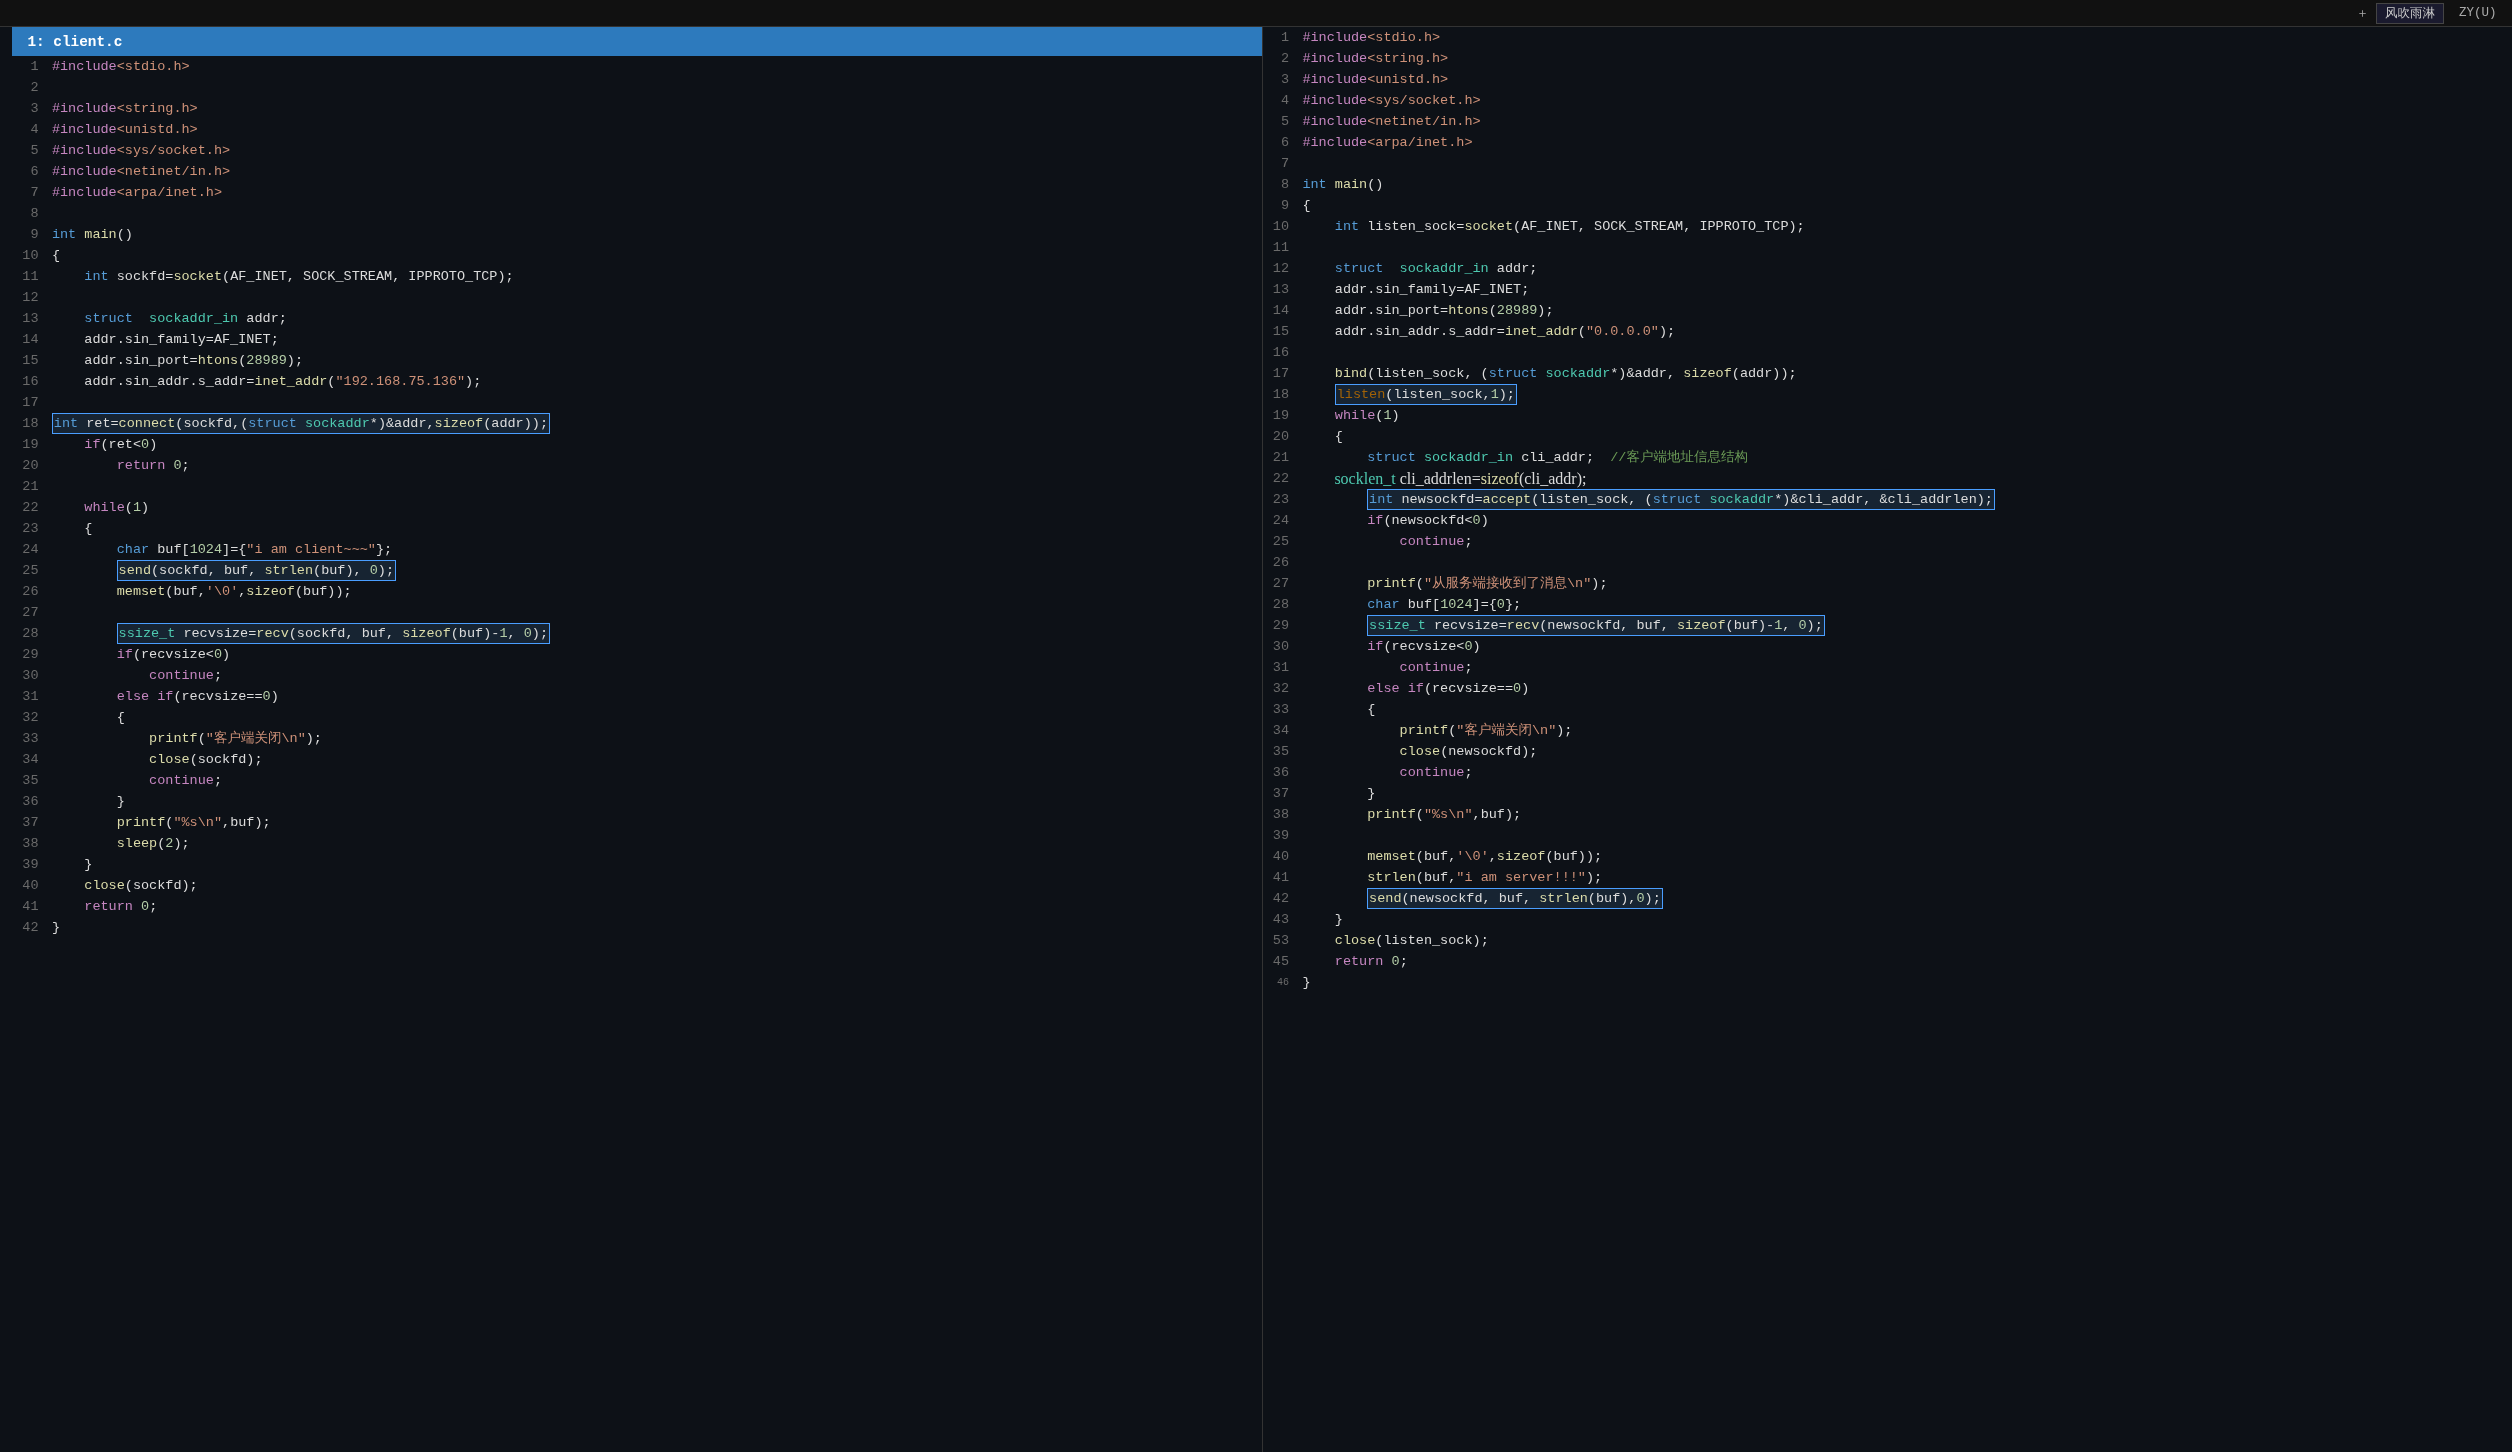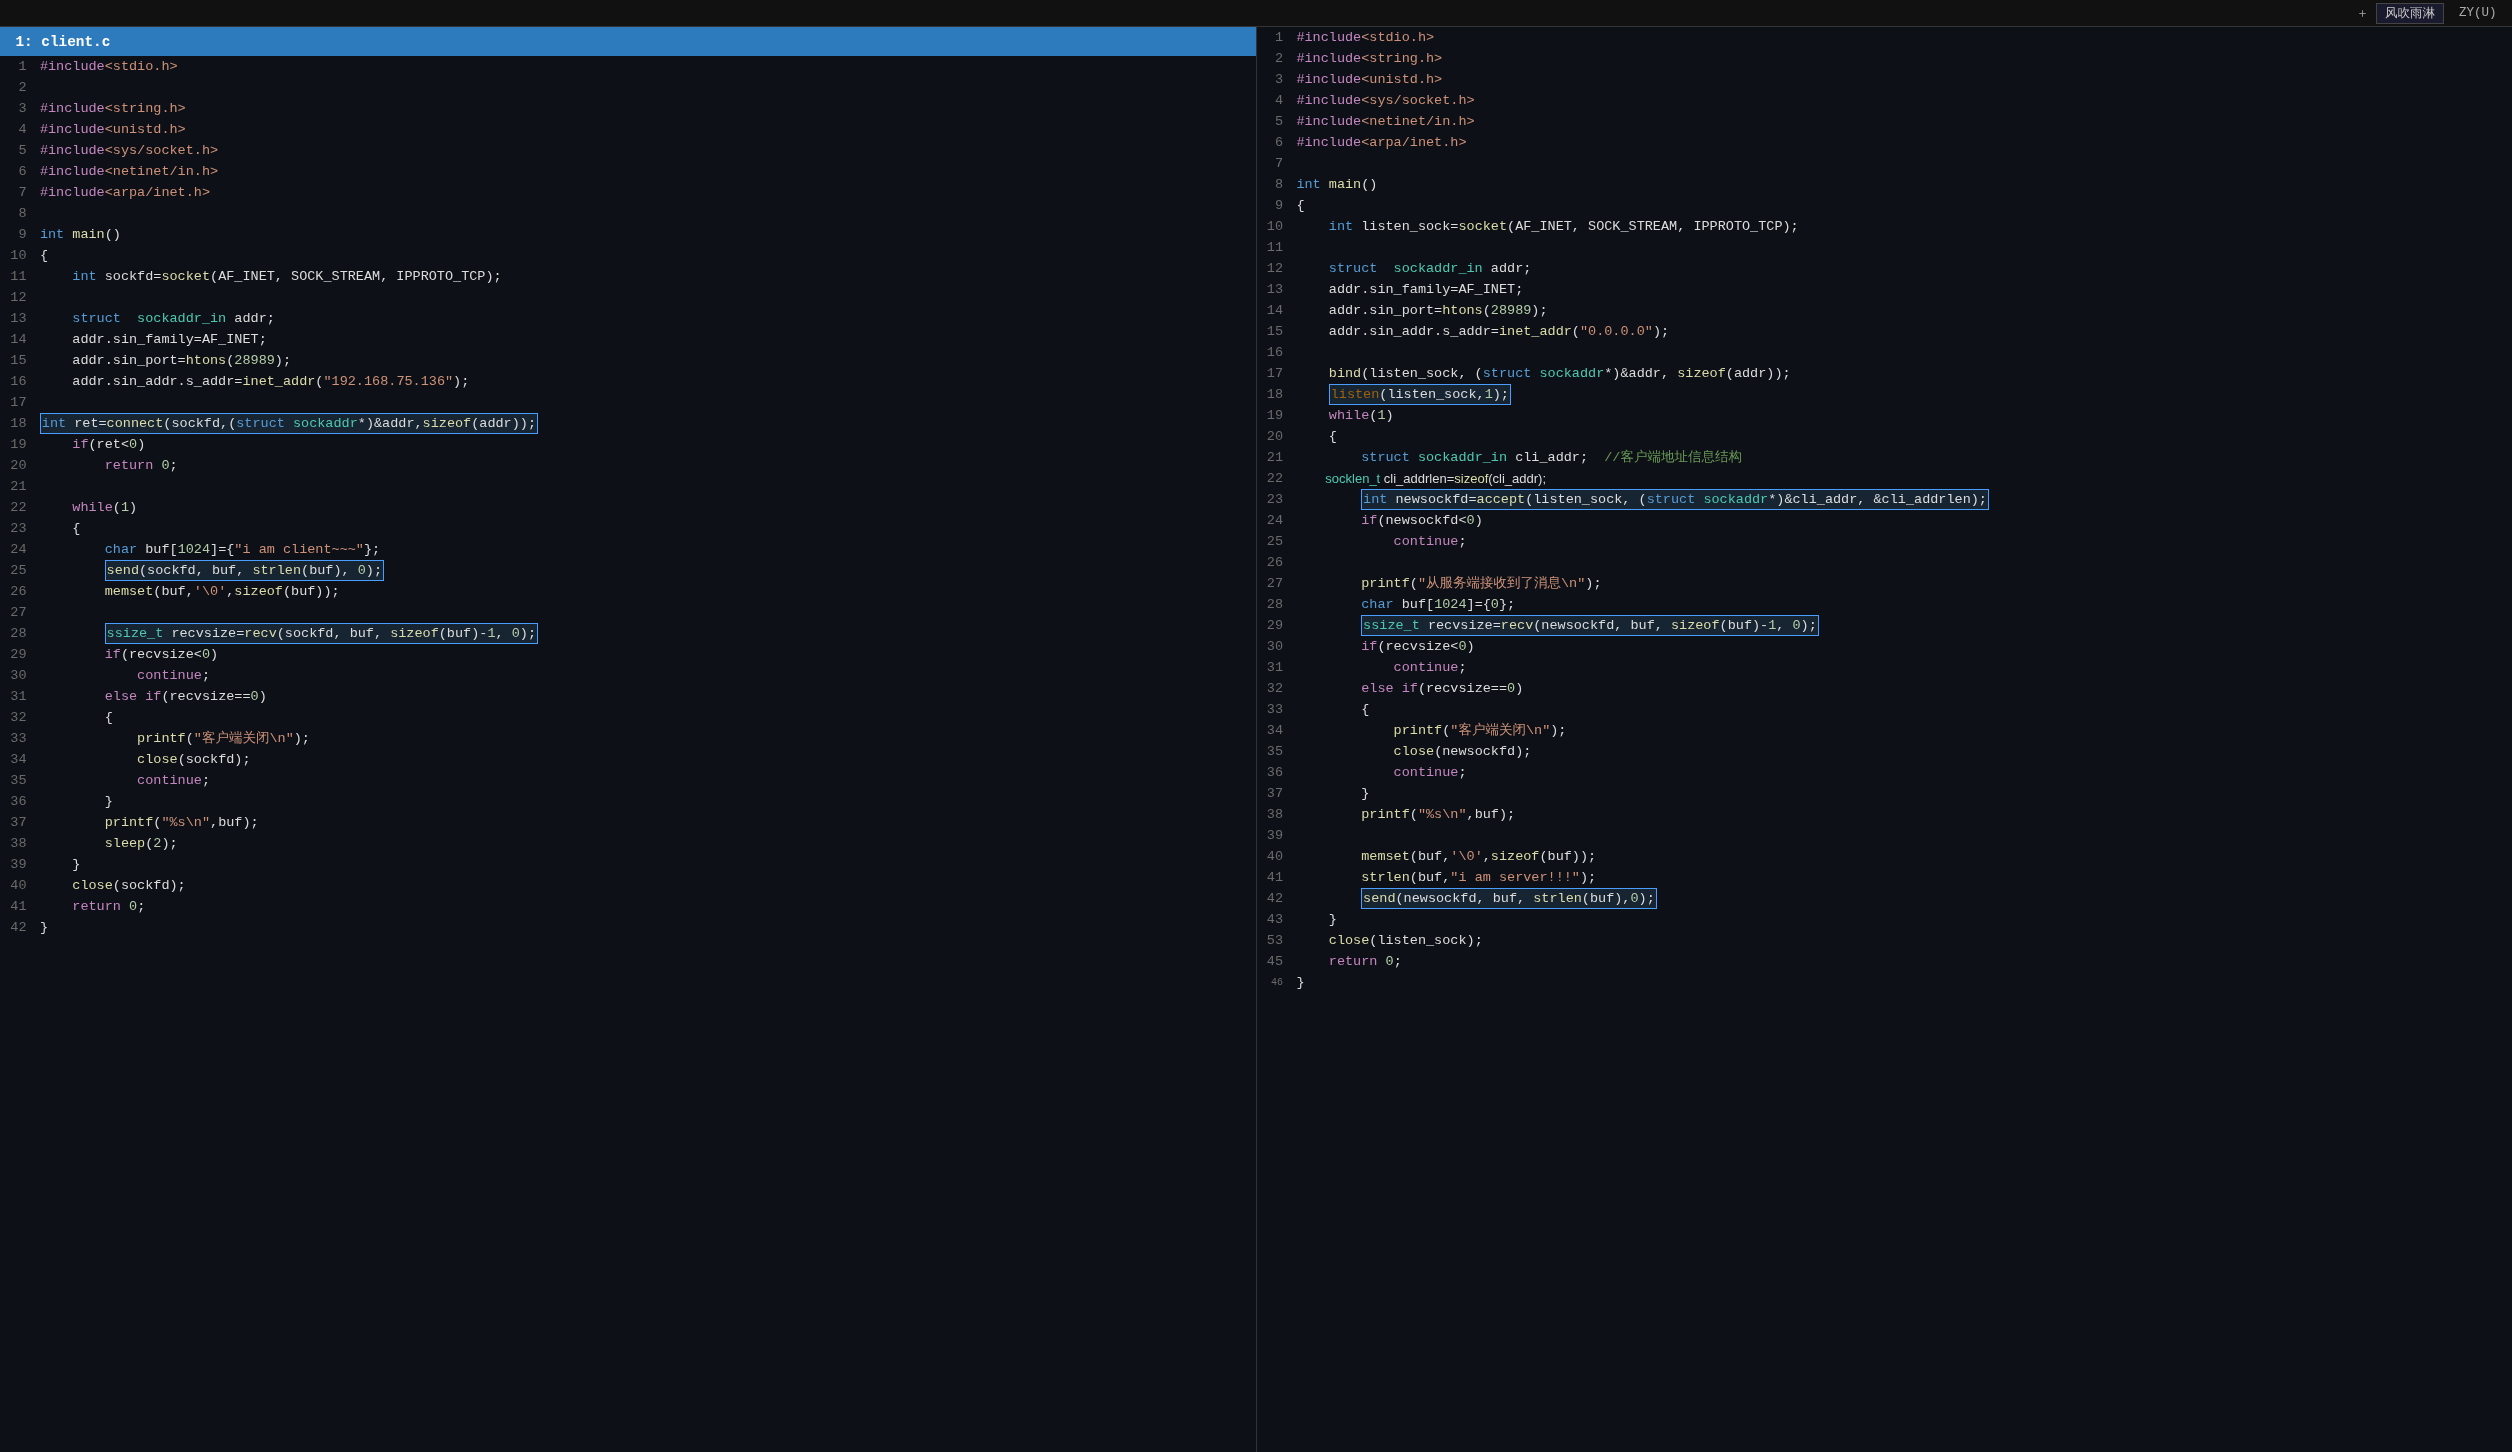--- a/index.html
+++ b/index.html
@@ -39,21 +39,21 @@
 <div style="display:flex; flex-direction:column; width:2512px; height:1452px; background:#0d1117; position:relative;">
 
   <div style="background:#111; height:27px; display:flex; align-items:center; justify-content:flex-end; padding-right:15.4px; border-bottom:1px solid #333;">
     <div style="display:flex; align-items:center; gap:7.7px;">
       <span style="color:#aaa; font-size:12.5px;">＋</span>
       <span style="color:#ccc; font-size:12.5px; cursor:pointer; border:1px solid #444; padding:1px 7.7px; background:#1a1a2e;">风吹雨淋</span>
       <span style="color:#aaa; font-size:12.5px; margin-left:7.7px;">ZY(U)</span>
     </div>
   </div>
 
-  <div style="display:flex; flex:1; height:calc(1452px - 27px);">
+  <div style="display:flex; flex:1; height:calc(1452px - 27px);margin-left:12px;">
 
     <div style="flex:1; display:flex; flex-direction:column; border-right:1.9px solid #333; overflow:hidden;">
       <div style="background:#2d7abd; color:#fff; font-weight:bold; font-size:14.4px; height:29px; display:flex; align-items:center; padding:0 15.4px;">
         <span>1: client.c</span>
       </div>
       <div style="flex:1; background:#0d1117; overflow-y:auto; overflow-x:auto; padding-bottom:19px;">
         <div class="code-line" style="display:flex; min-height:21px; line-height:21px;">
           <span class="line-num" style="color:#6a6a6a;min-width:38px;text-align:right;padding-right:11.5px;font-size:13.5px;font-family:'Courier New',monospace;">1</span>
           <span class="line-content" style="font-size:13.5px;font-family:'Courier New',monospace;color:#dcdcdc;"><span style="color:#c586c0;">#include</span><span style="color:#ce9178;">&lt;stdio.h&gt;</span></span>
         </div>
@@ -309,21 +309,21 @@
         <div class="code-line" style="display:flex; min-height:21px; line-height:21px;">
           <span class="line-num" style="color:#6a6a6a;min-width:38px;text-align:right;padding-right:11.5px;font-size:13.5px;font-family:'Courier New',monospace;">20</span>
           <span class="line-content" style="font-size:13.5px;font-family:'Courier New',monospace;color:#dcdcdc;">&nbsp;&nbsp;&nbsp;&nbsp;{</span>
         </div>
         <div class="code-line" style="display:flex; min-height:21px; line-height:21px;">
           <span class="line-num" style="color:#6a6a6a;min-width:38px;text-align:right;padding-right:11.5px;font-size:13.5px;font-family:'Courier New',monospace;">21</span>
           <span class="line-content" style="font-size:13.5px;font-family:'Courier New',monospace;color:#dcdcdc;">&nbsp;&nbsp;&nbsp;&nbsp;&nbsp;&nbsp;&nbsp;&nbsp;<span style="color:#569cd6;">struct</span> <span style="color:#4ec9b0;">sockaddr_in</span> cli_addr;&nbsp;&nbsp;<span style="color:#6a9955;">//客户端地址信息结构</span></span>
         </div>
         <div class="code-line" style="display:flex; min-height:21px; line-height:21px;">
           <span class="line-num" style="color:#6a6a6a;min-width:38px;text-align:right;padding-right:11.5px;font-size:13.5px;font-family:'Courier New',monospace;">22</span>
-          <span class="line-content" style="font-size:13px;font-family:Liberation Sans, sans-serif;color:#dcdcdc;">&nbsp;&nbsp;&nbsp;&nbsp;&nbsp;&nbsp;&nbsp;&nbsp;<span style="color:#4ec9b0;">socklen_t</span> cli_addrlen=<span style="color:#dcdcaa;">sizeof</span>(cli_addr);</span>
+          <span class="line-content" style="font-size:16px;font-family:Liberation Serif, serif;color:#dcdcdc;">&nbsp;&nbsp;&nbsp;&nbsp;&nbsp;&nbsp;&nbsp;&nbsp;<span style="color:#4ec9b0;">socklen_t</span> cli_addrlen=<span style="color:#dcdcaa;">sizeof</span>(cli_addr);</span>
         </div>
 
         <div class="code-line" style="display:flex; min-height:21px; line-height:21px;">
           <span class="line-num" style="color:#6a6a6a;min-width:38px;text-align:right;padding-right:11.5px;font-size:13.5px;font-family:'Courier New',monospace;">23</span>
           <span class="line-content" style="font-size:13.5px;font-family:'Courier New',monospace;">&nbsp;&nbsp;&nbsp;&nbsp;&nbsp;&nbsp;&nbsp;&nbsp;<span style="background:rgba(70,130,180,0.18);outline:1.4px solid #4a9eff;outline-offset:-1px;display:inline-block;padding:0 1.9px;"><span style="color:#569cd6;">int</span> newsockfd=<span style="color:#dcdcaa;">accept</span>(listen_sock, (<span style="color:#569cd6;">struct</span> <span style="color:#4ec9b0;">sockaddr</span>*)&amp;cli_addr, &amp;cli_addrlen);</span></span>
         </div>
         <div class="code-line" style="display:flex; min-height:21px; line-height:21px;">
           <span class="line-num" style="color:#6a6a6a;min-width:38px;text-align:right;padding-right:11.5px;font-size:13.5px;font-family:'Courier New',monospace;">24</span>
           <span class="line-content" style="font-size:13.5px;font-family:'Courier New',monospace;color:#dcdcdc;">&nbsp;&nbsp;&nbsp;&nbsp;&nbsp;&nbsp;&nbsp;&nbsp;<span style="color:#c586c0;">if</span>(newsockfd&lt;<span style="color:#b5cea8;">0</span>)</span>
         </div>

